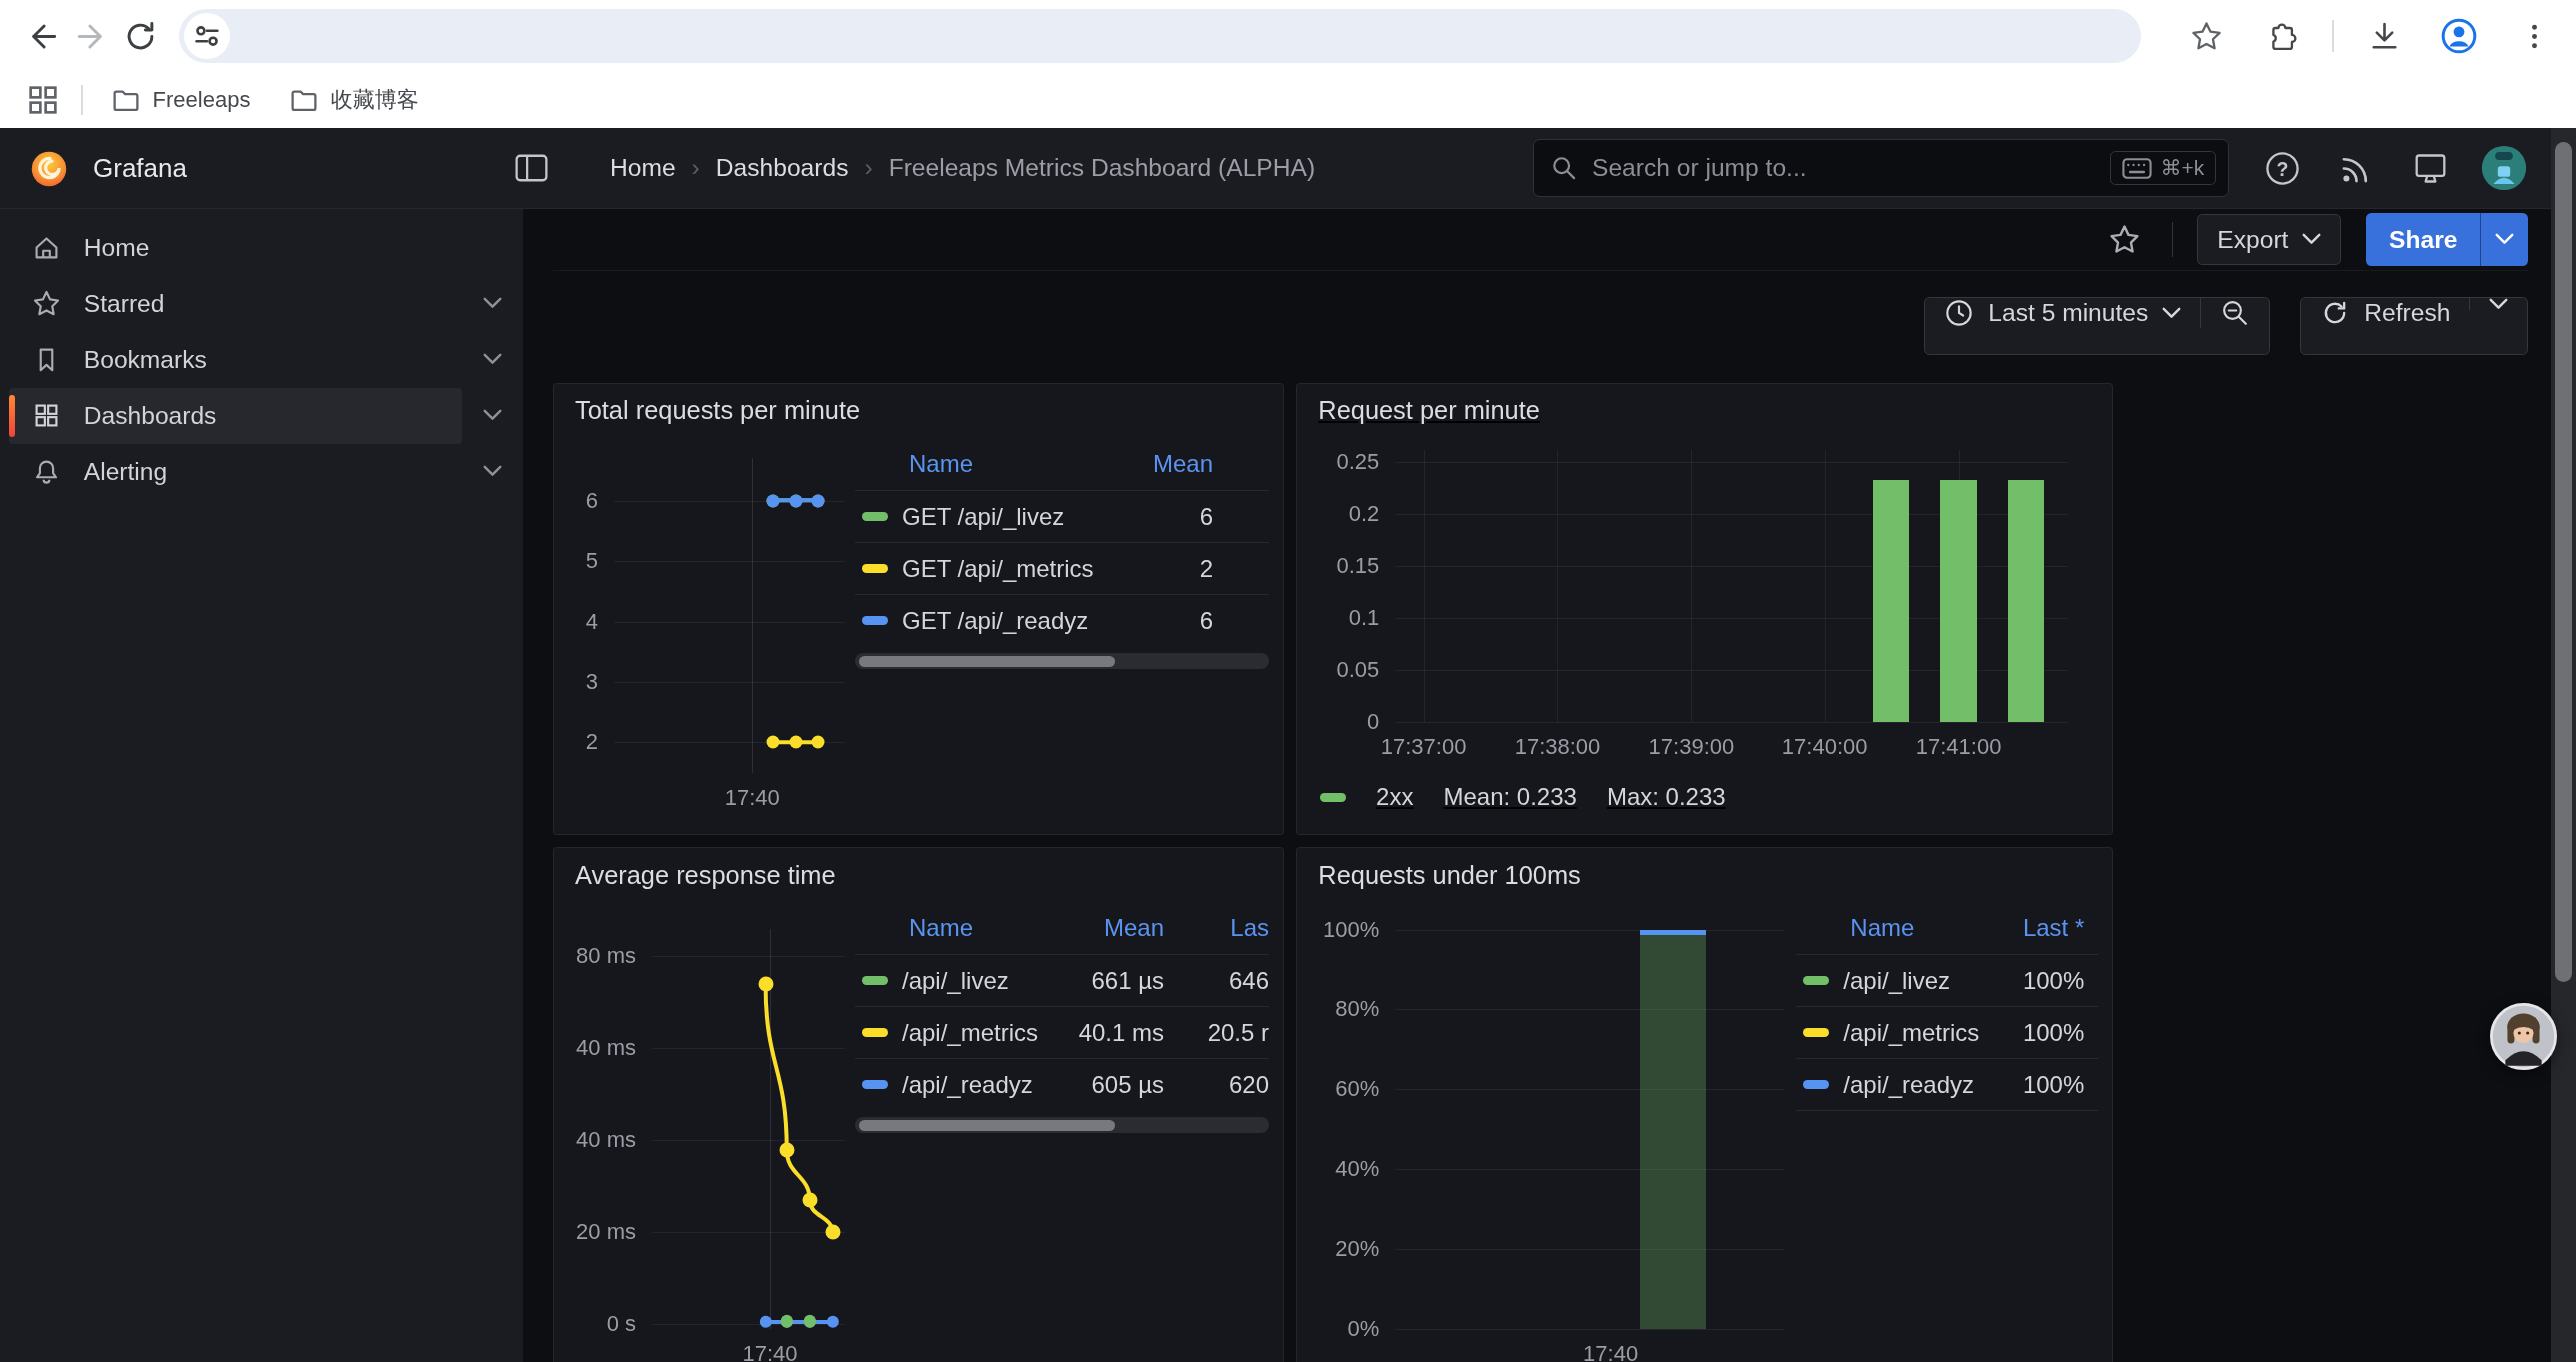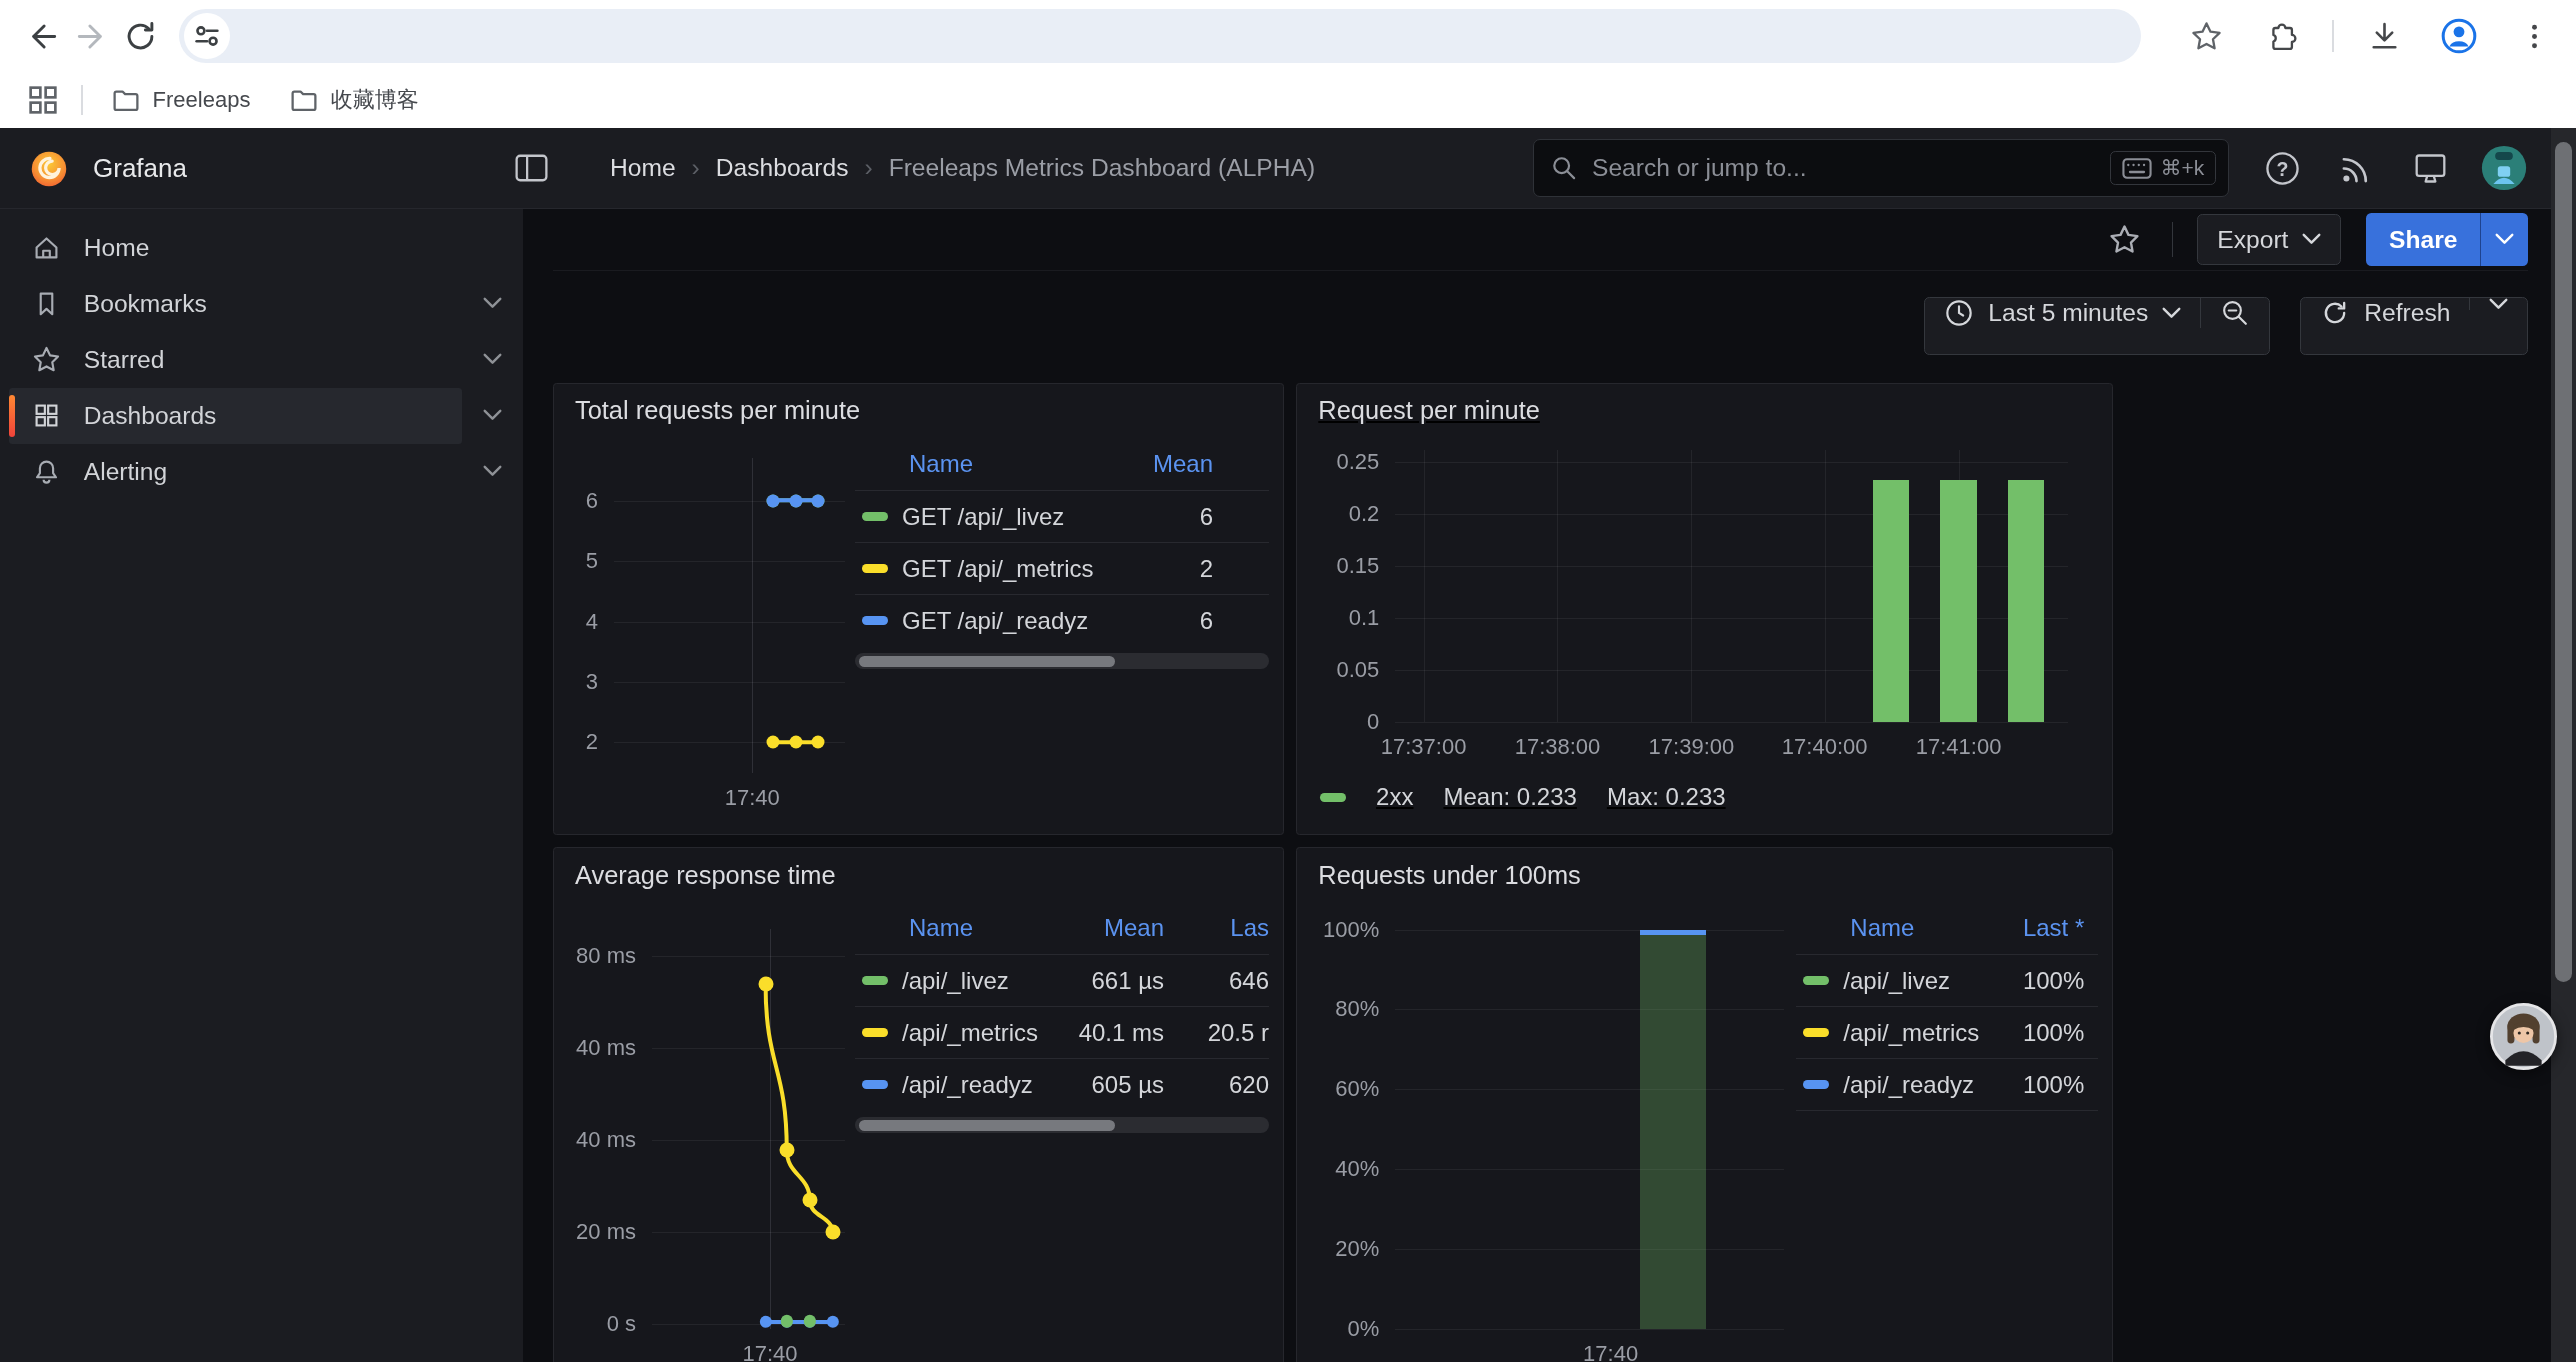--- a/index.html
+++ b/index.html
@@ -289,37 +289,37 @@
           <svg width="33" height="33" viewBox="0 0 40 40">
               <path d="M8 20 L20 9 L32 20 V32 H8 Z" stroke="#a8acb3" stroke-width="2.6" fill="none" stroke-linejoin="round"></path>
               <path d="M16 32 v-8 h8 v8" stroke="#a8acb3" stroke-width="2.6" fill="none" stroke-linejoin="round"></path>
             </svg>
         </span>
         <span class="s-label">Home</span>
       </div>
       <div class="snav-item">
         <span class="s-icon">
           <svg width="33" height="33" viewBox="0 0 40 40">
-              <path d="M13 8 h14 v25 l-7 -6.5 -7 6.5 Z" stroke="#a8acb3" stroke-width="2.6" fill="none" stroke-linejoin="round"></path>
-            </svg>
-        </span>
-        <span class="s-label">Bookmarks</span>
+              <path d="M20 6 l4.3 9 9.7 1.3 -7 7 1.7 9.7 L20 28.4 11.3 33 l1.7 -9.7 -7 -7 L15.7 15 Z" stroke="#a8acb3" stroke-width="2.6" fill="none" stroke-linejoin="round"></path>
+            </svg>
+        </span>
+        <span class="s-label">Starred</span>
         <span class="s-chev">
             <svg width="19" height="12.3" viewBox="0 0 22 14">
               <path d="M2 2 L11 11 L20 2" stroke="#8e9196" stroke-width="2.8" fill="none" stroke-linecap="round" stroke-linejoin="round"></path>
             </svg>
           </span>
       </div>
       <div class="snav-item">
         <span class="s-icon">
           <svg width="33" height="33" viewBox="0 0 40 40">
-              <path d="M20 6 l4.3 9 9.7 1.3 -7 7 1.7 9.7 L20 28.4 11.3 33 l1.7 -9.7 -7 -7 L15.7 15 Z" stroke="#a8acb3" stroke-width="2.6" fill="none" stroke-linejoin="round"></path>
-            </svg>
-        </span>
-        <span class="s-label">Starred</span>
+              <path d="M13 8 h14 v25 l-7 -6.5 -7 6.5 Z" stroke="#a8acb3" stroke-width="2.6" fill="none" stroke-linejoin="round"></path>
+            </svg>
+        </span>
+        <span class="s-label">Bookmarks</span>
         <span class="s-chev">
             <svg width="19" height="12.3" viewBox="0 0 22 14">
               <path d="M2 2 L11 11 L20 2" stroke="#8e9196" stroke-width="2.8" fill="none" stroke-linecap="round" stroke-linejoin="round"></path>
             </svg>
           </span>
       </div>
       <div class="snav-item active">
         <span class="s-icon">
           <svg width="33" height="33" viewBox="0 0 40 40">
               <rect x="8" y="8" width="10" height="10" stroke="#d2d4d8" stroke-width="2.6" fill="none"></rect>

